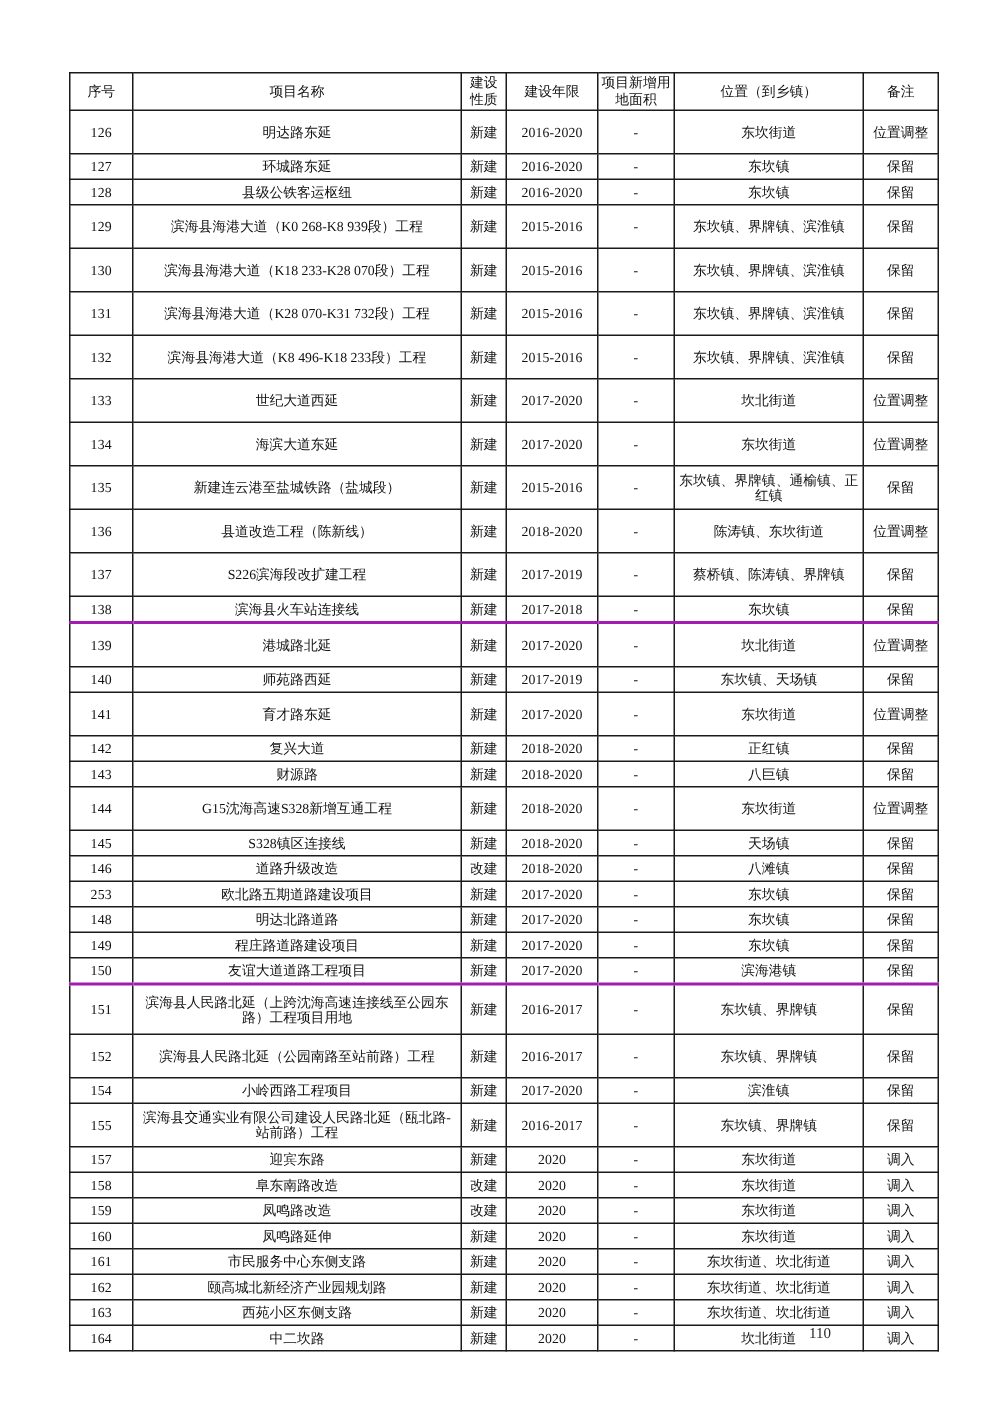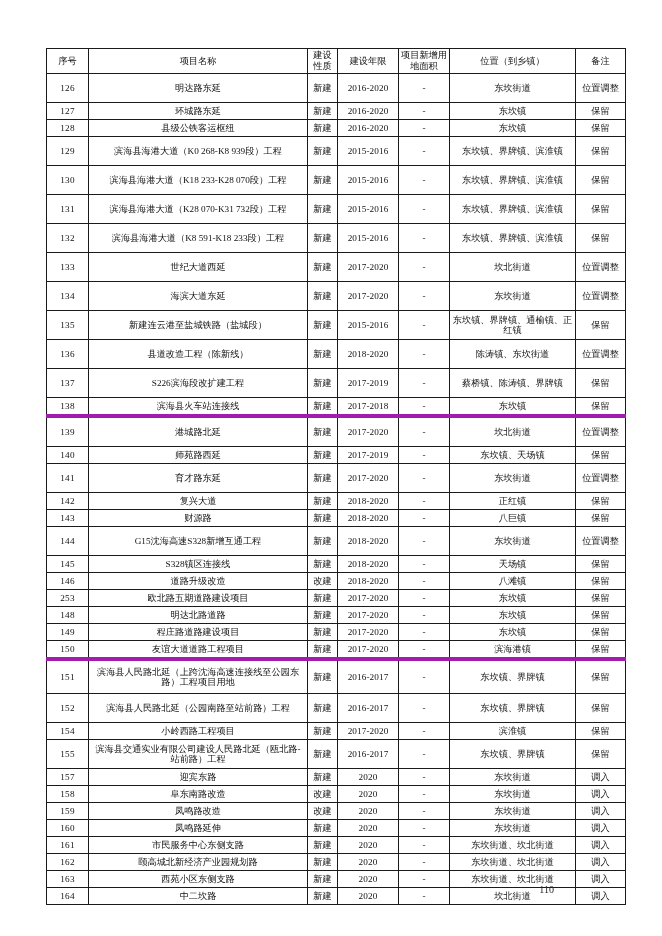--- a/index.html
+++ b/index.html
@@ -67,21 +67,21 @@
   td.years-cell, td.area-cell {
     font-family: "Liberation Serif", "DejaVu Serif", serif;
     letter-spacing: 0.1px;
   }
   td.name-cell {
     padding-left: 3px;
     padding-right: 3px;
   }
   
   tr.sec-break > td {
-    border-top: 4px solid #a21caf;
+    border-top: 2px solid #a21caf;
   }
   tr.tall > td {
     height: 26px;
   }
   tr.xtall > td {
     height: 30px;
   }
   #page-number {
     position: absolute;
     left: 0;
@@ -170,21 +170,21 @@
             <td class="seq-cell">131</td>
             <td class="name-cell">滨海县海港大道（K28 070-K31 732段）工程</td>
             <td class="nature-cell">新建</td>
             <td class="years-cell">2015-2016</td>
             <td class="area-cell">-</td>
             <td class="loc-cell">东坎镇、界牌镇、滨淮镇</td>
             <td class="note-cell">保留</td>
           </tr>
           <tr class="tall">
             <td class="seq-cell">132</td>
-            <td class="name-cell">滨海县海港大道（K8 591-K18 233段）工程</td>
+            <td class="name-cell">滨海县海港大道（K8 496-K18 233段）工程</td>
             <td class="nature-cell">新建</td>
             <td class="years-cell">2015-2016</td>
             <td class="area-cell">-</td>
             <td class="loc-cell">东坎镇、界牌镇、滨淮镇</td>
             <td class="note-cell">保留</td>
           </tr>
           <tr class="tall">
             <td class="seq-cell">133</td>
             <td class="name-cell">世纪大道西延</td>
             <td class="nature-cell">新建</td>

